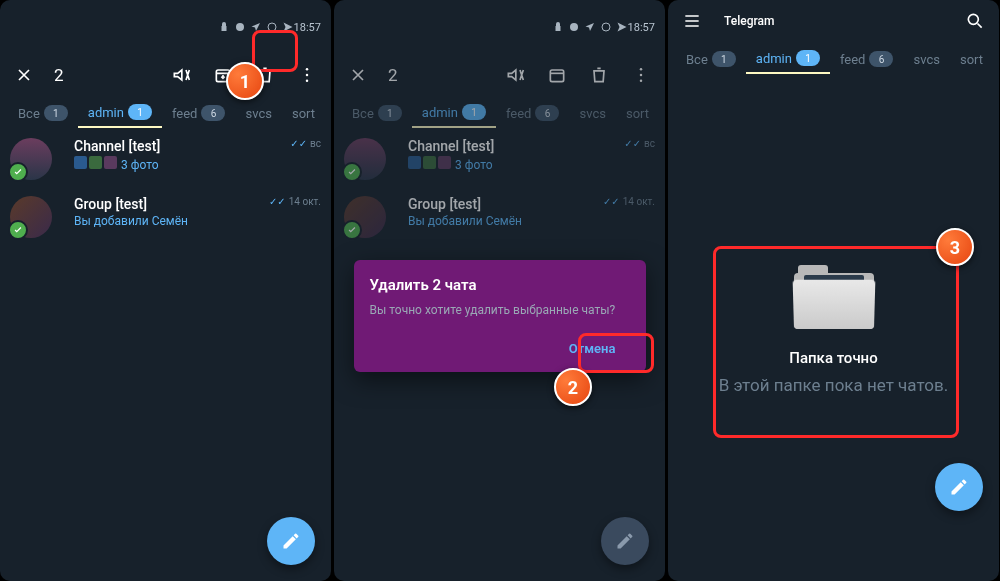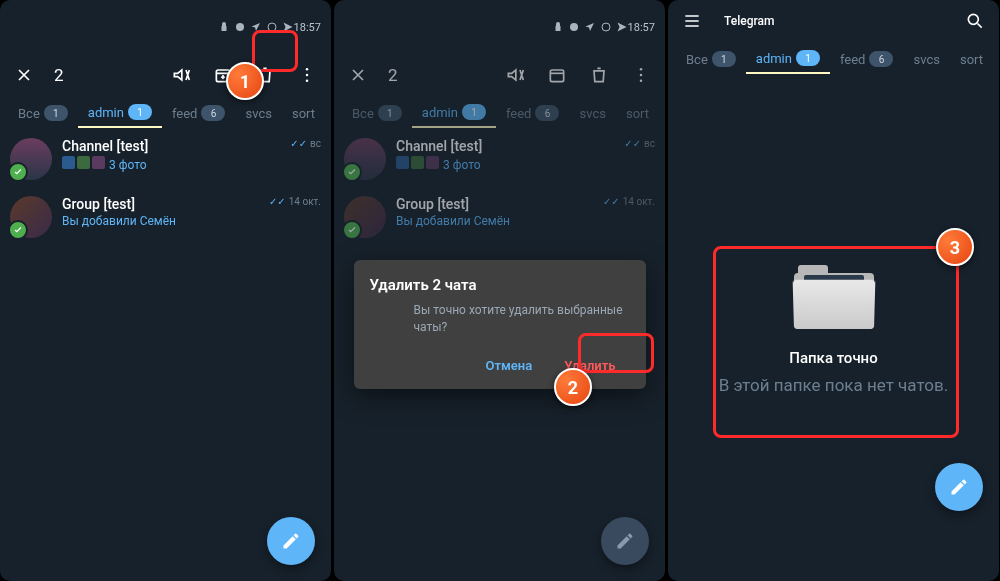--- a/index.html
+++ b/index.html
@@ -82,21 +82,21 @@
   display: inline-flex;
   align-items: center;
   justify-content: center;
   padding: 0 4px;
 }
 .tab.active .badge { background: #5eb5f7; color: #fff; }
 .chat-list { flex: 1; }
 .chat {
   display: flex;
   padding: 8px 10px;
-  gap: 10px;
+  gap: 22px;
   align-items: flex-start;
   position: relative;
 }
 .avatar {
   width: 42px; height: 42px;
   border-radius: 50%;
   background: linear-gradient(135deg, #3a4a5e, #1e2a38);
   flex-shrink: 0;
   position: relative;
   overflow: hidden;
@@ -134,27 +134,27 @@
   background: #5eb5f7;
   display: flex; align-items: center; justify-content: center;
   box-shadow: 0 4px 10px rgba(0,0,0,0.4);
   cursor: pointer;
 }
 .dialog {
   position: absolute;
   left: 50%; top: 260px;
   transform: translateX(-50%);
   width: 260px;
-  background: #404040;
+  background: #701a75;
   border-radius: 6px;
   padding: 16px 16px 8px;
   box-shadow: 0 8px 24px rgba(0,0,0,0.5);
 }
 .dlg-title { color: #fff; font-size: 15px; font-weight: 600; margin-bottom: 8px; }
-.dlg-text { color: #9aa8b5; font-size: 12px; line-height: 1.4; margin-bottom: 14px; margin-left: 44px; }
+.dlg-text { color: #9aa8b5; font-size: 12px; line-height: 1.4; margin-bottom: 14px; }
 .dlg-btns { display: flex; justify-content: flex-end; gap: 4px; }
 .dlg-btn { padding: 8px 14px; font-size: 13px; font-weight: 600; cursor: pointer; border-radius: 4px; }
 .dlg-btn.cancel { color: #5eb5f7; }
 .dlg-btn.confirm { color: #ff595a; }
 .empty-state {
   flex: 1;
   display: flex;
   flex-direction: column;
   align-items: center;
   justify-content: center;
@@ -461,21 +461,20 @@
     <svg width="20" height="20" viewBox="0 0 24 24">
         <path fill="#8a9aac" d="M3 17.25V21h3.75L17.8 9.94l-3.75-3.75L3 17.25zM20.7 7.04a1 1 0 000-1.41l-2.34-2.34a1 1 0 00-1.41 0l-1.83 1.83 3.75 3.75 1.83-1.83z"></path>
       </svg>
   </div>
 
   <div class="dialog">
     <div class="dlg-title">Удалить 2 чата</div>
     <div class="dlg-text">Вы точно хотите удалить выбранные чаты?</div>
     <div class="dlg-btns">
       <div class="dlg-btn cancel">Отмена</div>
-      <div class="dlg-btn confirm">Удалить</div>
     </div>
   </div>
 
   <div class="hl-box" style="top:333px; left:244px; width:70px; height:34px;"></div>
   <div class="step-badge" style="top:368px; left:220px;">
       <span>2</span>
     </div>
 </div>
 
 <div class="phone">

